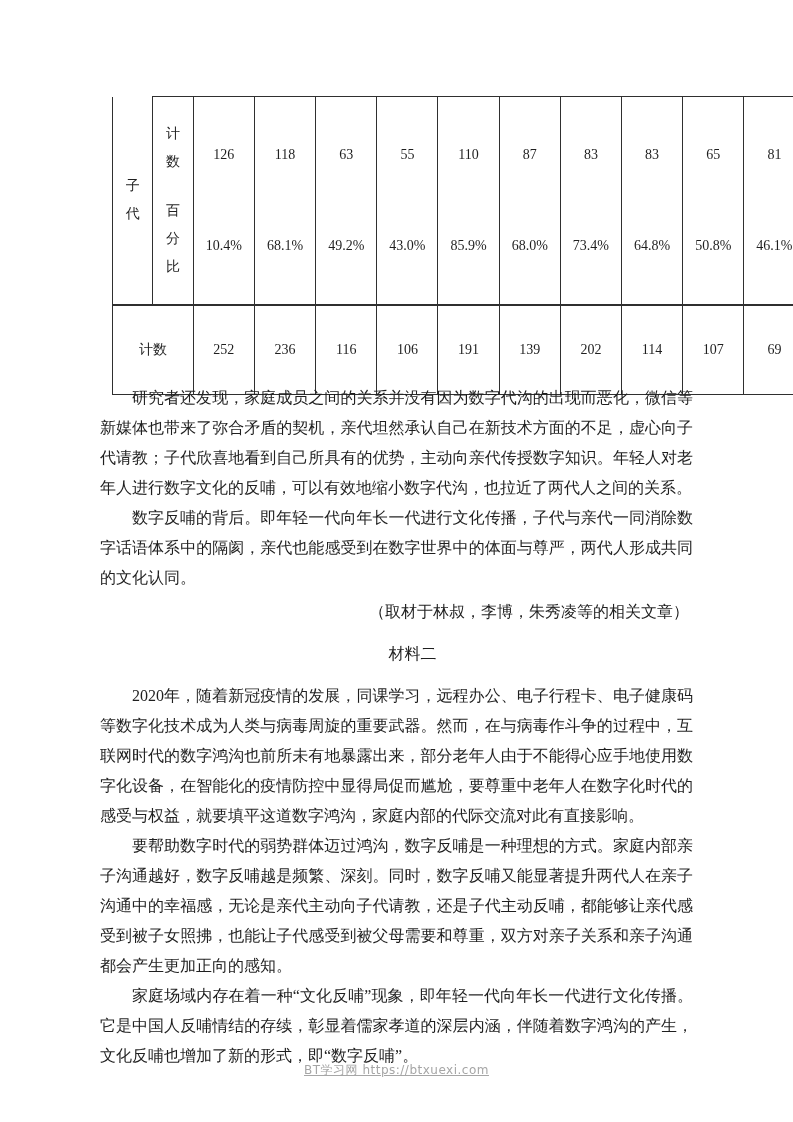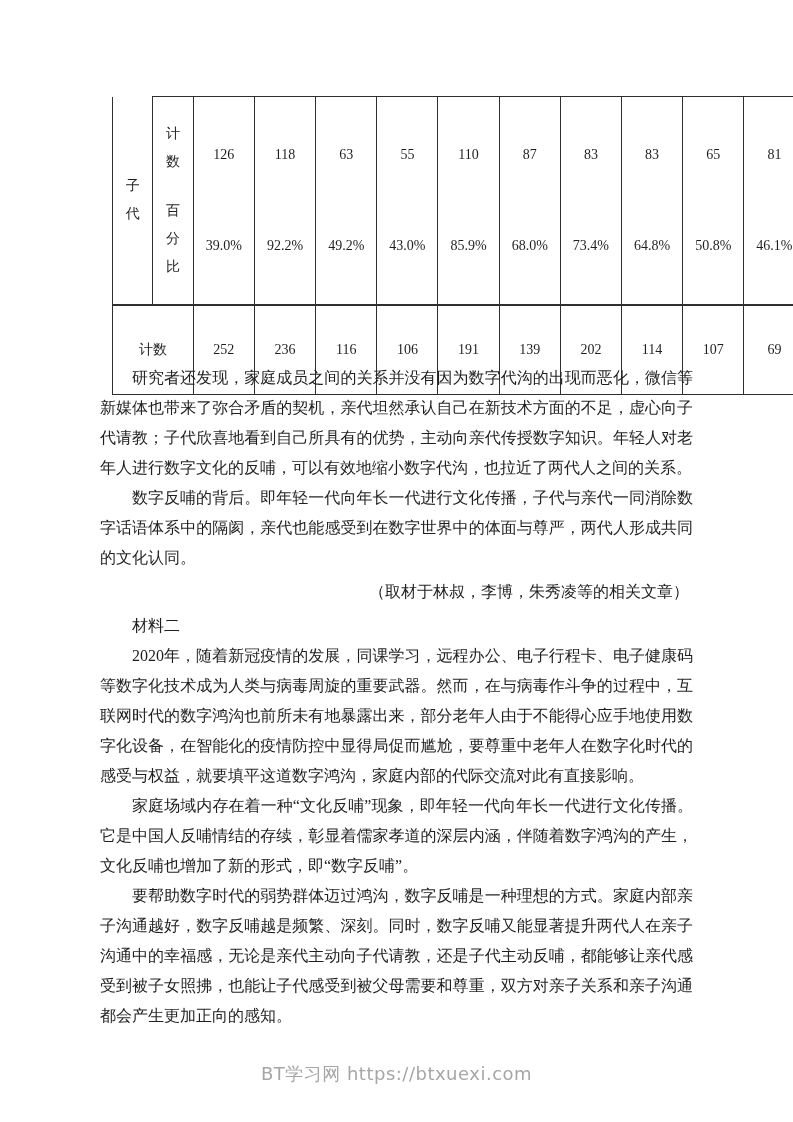--- a/index.html
+++ b/index.html
@@ -52,42 +52,43 @@
     margin: 16px auto;
     word-break: break-all;
     line-height: 32px;
     text-align: center;
   }
 
   
   .body-text {
     position: absolute;
     left: 100px;
-    top: 363px;
+    top: 383px;
     width: 593px;
     font-size: 16px;
     line-height: 30px;
     text-align: justify;
     text-justify: inter-character;
   }
   .para { margin: 0; text-indent: 2em; }
   .attribution { margin: 4px; text-indent: 0; text-align: right; }
-  .heading { margin: 0; text-indent: 2em; text-align: left; }
+  .heading { margin: 12px; text-indent: 2em; text-align: center; }
 
   
   .footer {
     position: absolute;
     top: 1062px;
     left: 0;
     width: 100%;
     text-align: center;
     font-family: "DejaVu Sans", "Liberation Sans", sans-serif;
-    font-size: 18px;
+    font-size: 12px;
     color: #a6a6a6;
     letter-spacing: 0.5px;
+    text-decoration: underline;
   }
 </style>
 </head>
 <body>
 
 <div class="page">
 
   <table class="stats-table">
     <colgroup>
       <col style="width:30px">
@@ -112,27 +113,27 @@
       </td>
       <td>
         <div class="metric-col">
           <div class="v-stack">计数</div>
           <div class="v-stack">百分比</div>
         </div>
       </td>
       <td>
             <div class="data-col">
         <span>126</span>
-        <span>39.0%</span>
+        <span>10.4%</span>
       </div>
           </td>
       <td>
             <div class="data-col">
         <span>118</span>
-        <span>92.2%</span>
+        <span>68.1%</span>
       </div>
           </td>
       <td>
             <div class="data-col">
         <span>63</span>
         <span>49.2%</span>
       </div>
           </td>
       <td>
             <div class="data-col">
@@ -207,19 +208,19 @@
     </tr>
   </tbody>
     </table>
 
   <div class="body-text">
     <p class="para">研究者还发现，家庭成员之间的关系并没有因为数字代沟的出现而恶化，微信等新媒体也带来了弥合矛盾的契机，亲代坦然承认自己在新技术方面的不足，虚心向子代请教；子代欣喜地看到自己所具有的优势，主动向亲代传授数字知识。年轻人对老年人进行数字文化的反哺，可以有效地缩小数字代沟，也拉近了两代人之间的关系。</p>
     <p class="para">数字反哺的背后。即年轻一代向年长一代进行文化传播，子代与亲代一同消除数字话语体系中的隔阂，亲代也能感受到在数字世界中的体面与尊严，两代人形成共同的文化认同。</p>
     <p class="attribution">（取材于林叔，李博，朱秀凌等的相关文章）</p>
     <p class="heading">材料二</p>
     <p class="para">2020年，随着新冠疫情的发展，同课学习，远程办公、电子行程卡、电子健康码等数字化技术成为人类与病毒周旋的重要武器。然而，在与病毒作斗争的过程中，互联网时代的数字鸿沟也前所未有地暴露出来，部分老年人由于不能得心应手地使用数字化设备，在智能化的疫情防控中显得局促而尴尬，要尊重中老年人在数字化时代的感受与权益，就要填平这道数字鸿沟，家庭内部的代际交流对此有直接影响。</p>
+    <p class="para">要帮助数字时代的弱势群体迈过鸿沟，数字反哺是一种理想的方式。家庭内部亲子沟通越好，数字反哺越是频繁、深刻。同时，数字反哺又能显著提升两代人在亲子沟通中的幸福感，无论是亲代主动向子代请教，还是子代主动反哺，都能够让亲代感受到被子女照拂，也能让子代感受到被父母需要和尊重，双方对亲子关系和亲子沟通都会产生更加正向的感知。</p>
     <p class="para">家庭场域内存在着一种“文化反哺”现象，即年轻一代向年长一代进行文化传播。它是中国人反哺情结的存续，彰显着儒家孝道的深层内涵，伴随着数字鸿沟的产生，文化反哺也增加了新的形式，即“数字反哺”。</p>
-    <p class="para">要帮助数字时代的弱势群体迈过鸿沟，数字反哺是一种理想的方式。家庭内部亲子沟通越好，数字反哺越是频繁、深刻。同时，数字反哺又能显著提升两代人在亲子沟通中的幸福感，无论是亲代主动向子代请教，还是子代主动反哺，都能够让亲代感受到被子女照拂，也能让子代感受到被父母需要和尊重，双方对亲子关系和亲子沟通都会产生更加正向的感知。</p>
   </div>
 
   <div class="footer">BT学习网 https://btxuexi.com</div>
 
 </div>
 
 </body></html>

